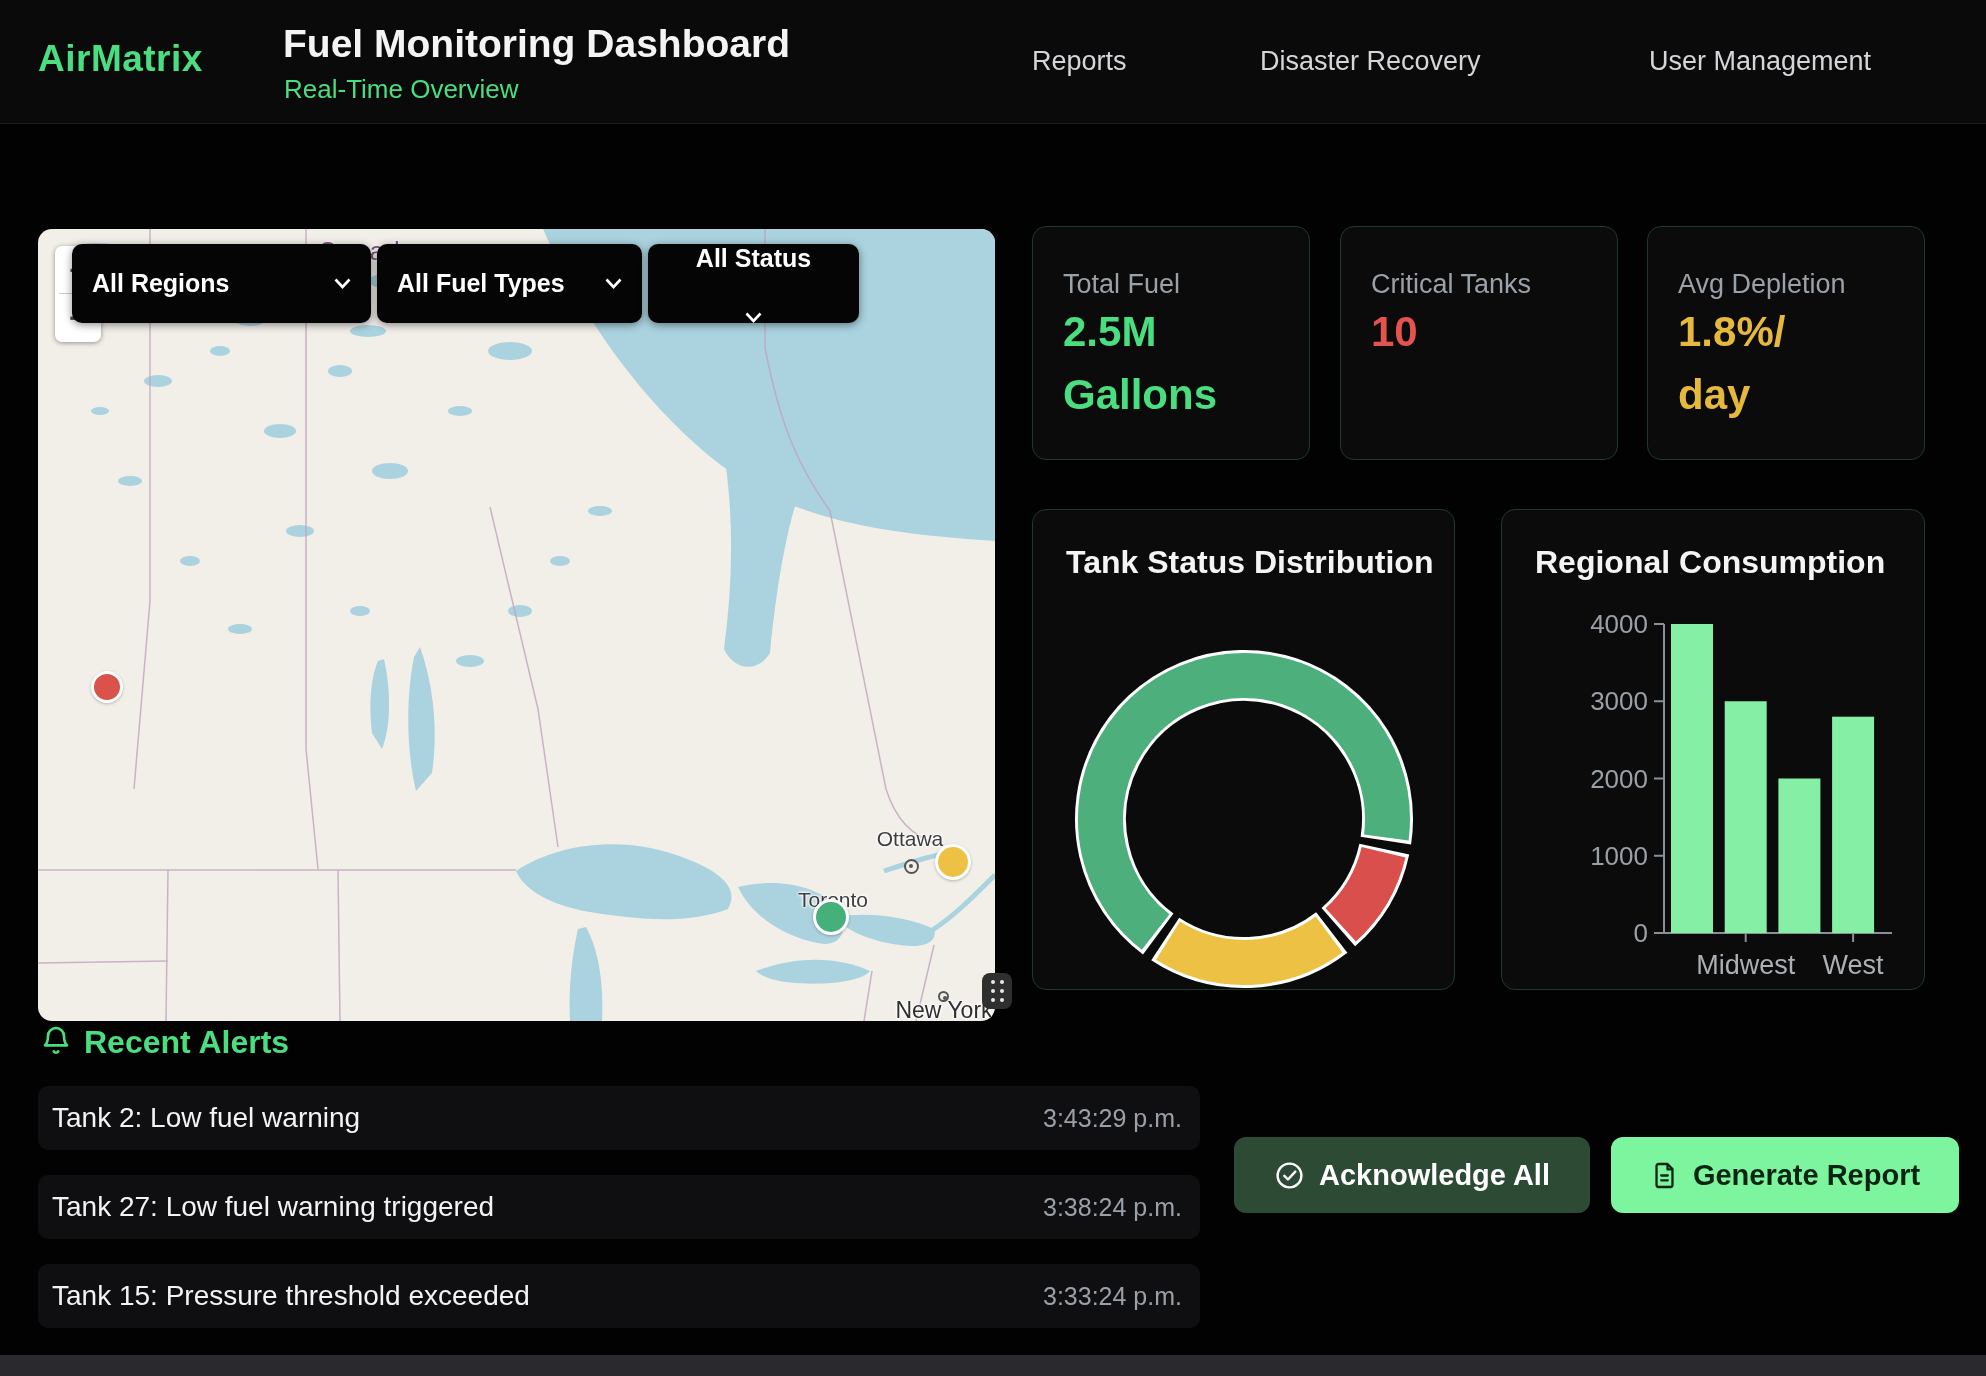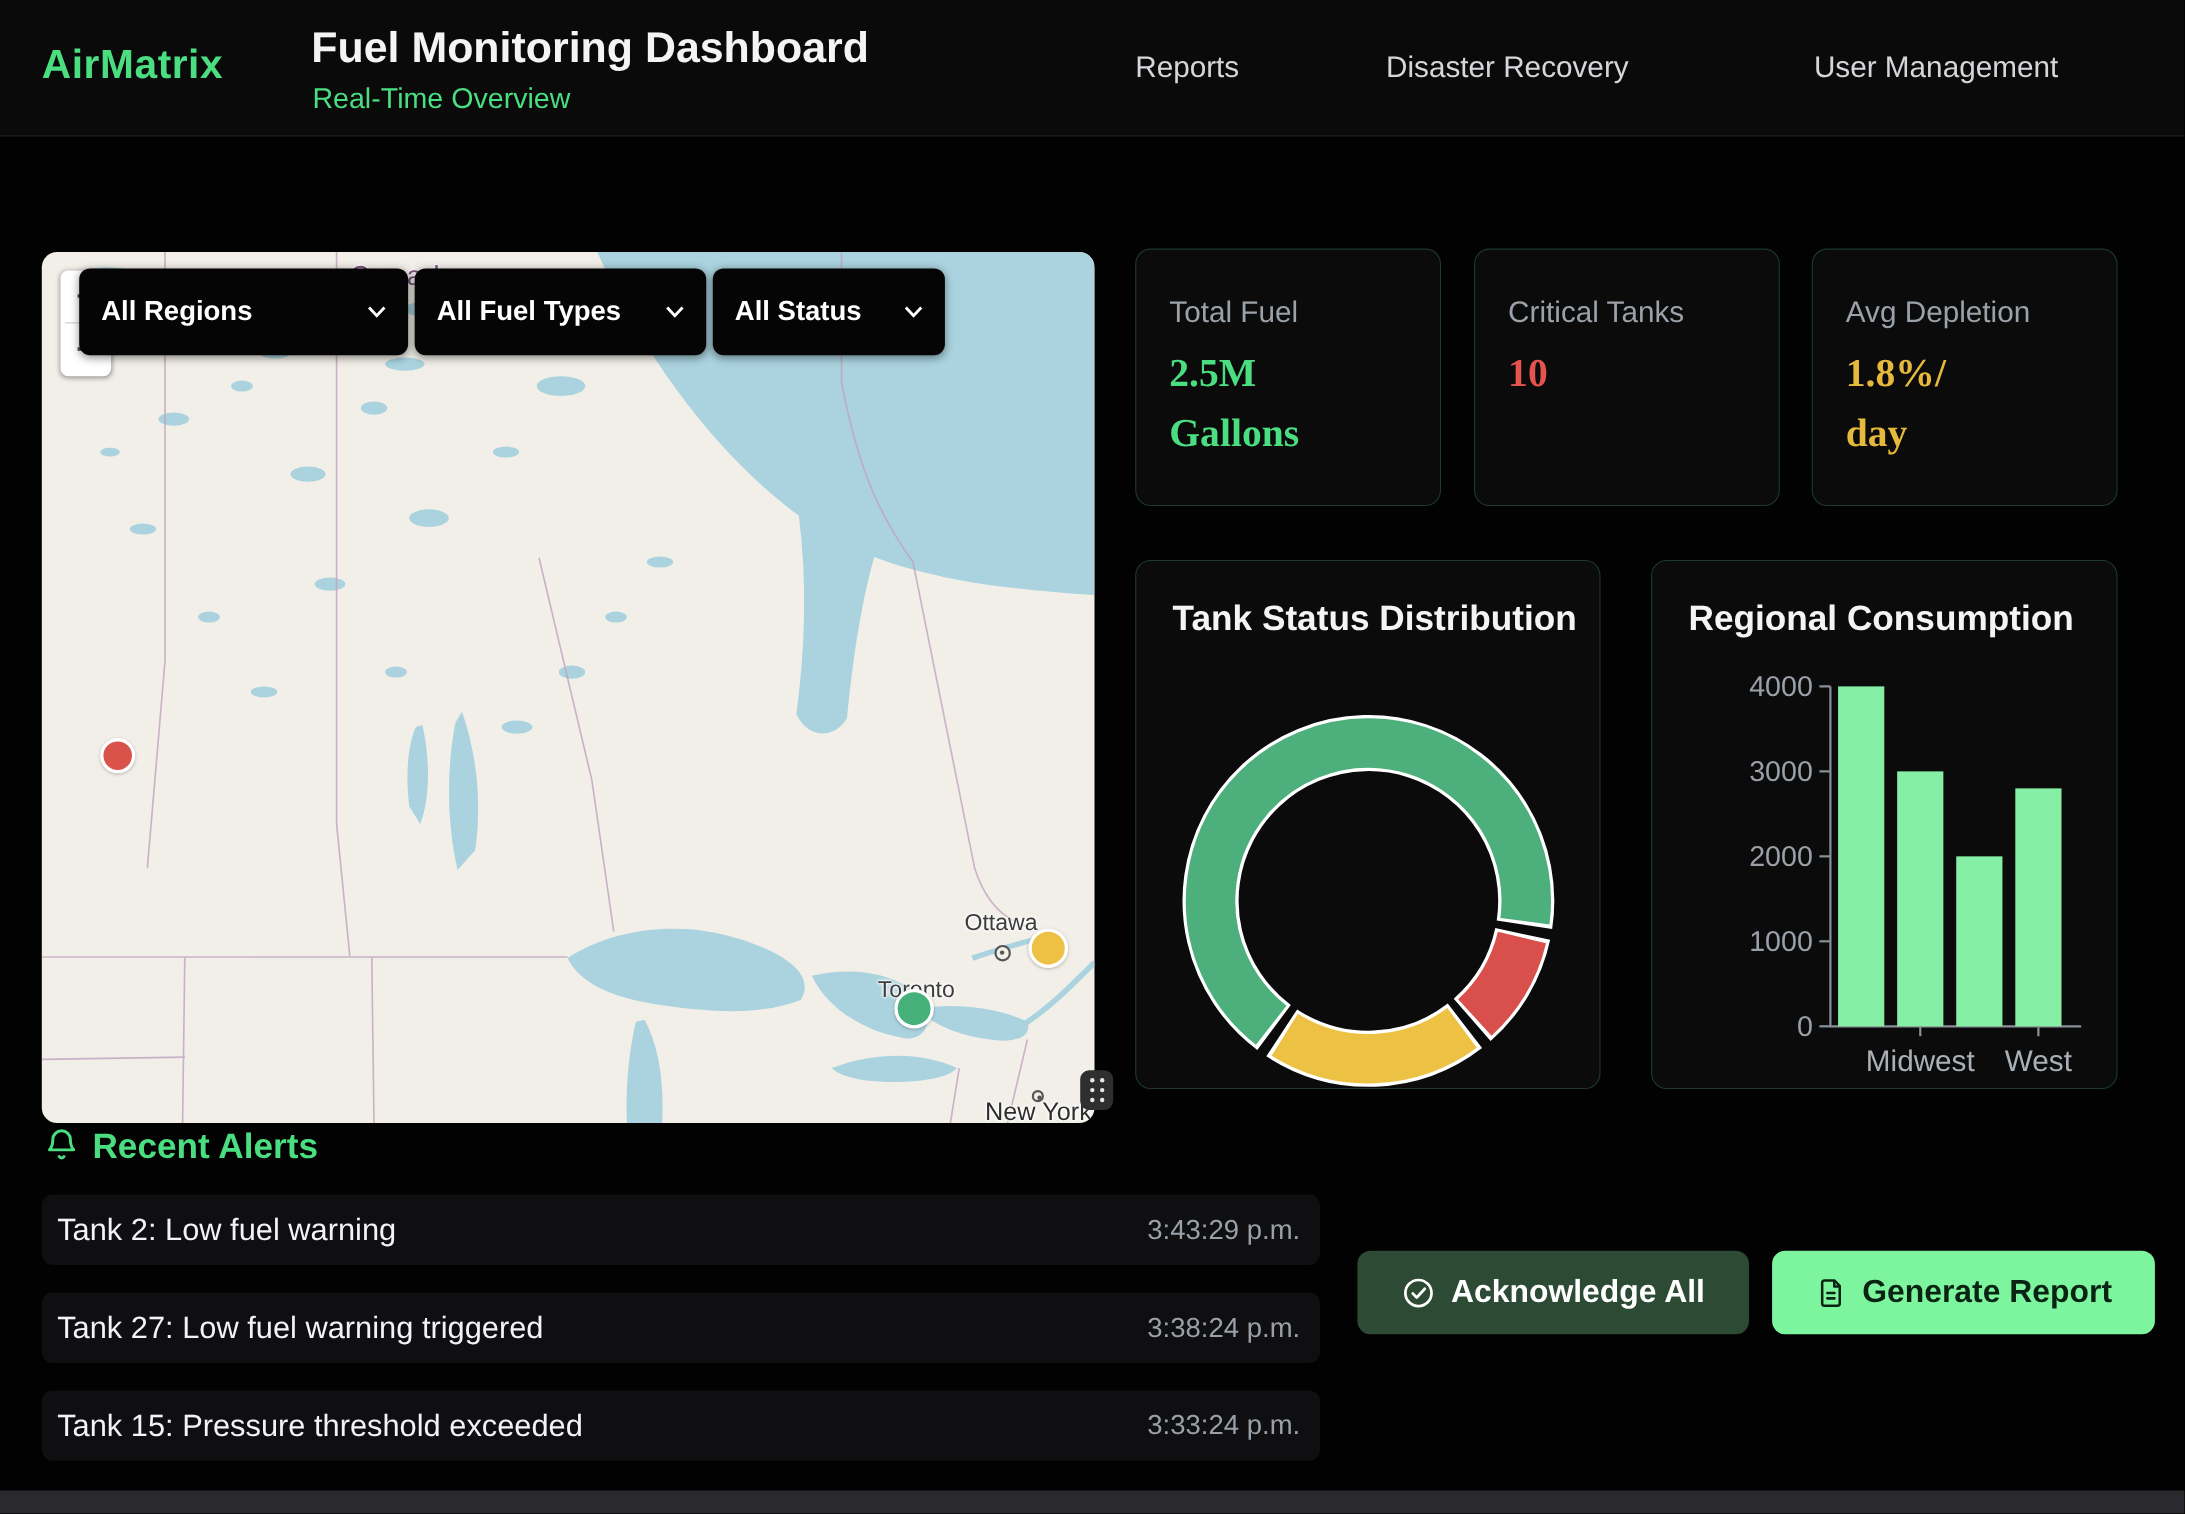--- a/index.html
+++ b/index.html
@@ -34,33 +34,33 @@
   .zoom-btn{width:46px;height:47px;display:flex;align-items:center;justify-content:center;
             font-size:30px;font-weight:bold;color:#4a4a4a;cursor:pointer;}
   #zoom-divider{height:1px;background:#ccc;margin:0 4px;}
 
   
   .filter{position:absolute;top:244px;height:79px;background:#050505;border-radius:10px;z-index:3;
           display:flex;align-items:center;justify-content:space-between;padding:0 20px;box-sizing:border-box;
           color:#fff;font-size:25px;font-weight:bold;cursor:pointer;box-shadow:0 2px 8px rgba(0,0,0,.45);}
   #filter-regions{left:72px;width:299px;}
   #filter-fueltypes{left:377px;width:265px;}
-  #filter-status{left:648px;width:211px;}
+  #filter-status{left:648px;width:211px;flex-direction:column;}
 
   #drag-handle{left:982px;top:973px;width:30px;height:36px;background:#2f2f2f;border-radius:8px;z-index:4;
                display:grid;grid-template-columns:repeat(2,4px);grid-template-rows:repeat(3,4px);gap:5px;
                align-content:center;justify-content:center;cursor:grab;}
   #drag-handle span{width:4px;height:4px;border-radius:50%;background:#e8e8e8;}
 
   
   .stat-card{top:226px;width:278px;height:234px;background:#0a0b0a;border:1px solid #1d3b2a;
              border-radius:14px;box-sizing:border-box;padding:42px 30px 0 30px;}
   #stat-0{left:1032px;} #stat-1{left:1340px;} #stat-2{left:1647px;}
   .stat-label{font-size:27px;color:#9ba1a9;}
-  .stat-value{margin-top:12px;font-size:36px;font-weight:bold;line-height:1.5;font-family:Liberation Serif, serif;}
+  .stat-value{font-size:42px;font-weight:bold;line-height:1.5;}
 
   
   .panel{top:509px;height:481px;background:#0a0b0a;border:1px solid #1d3b2a;border-radius:14px;box-sizing:border-box;}
   #donut-panel{left:1032px;width:423px;}
   #bar-panel{left:1501px;width:424px;}
   .panel-title{position:absolute;left:33px;top:34px;font-size:32px;font-weight:bold;color:#f4f4f5;}
   .chart-svg{position:absolute;left:0;top:0;}
 
   
   #alerts-title{left:84px;top:1024px;font-size:32px;font-weight:bold;color:#4ade80;}

